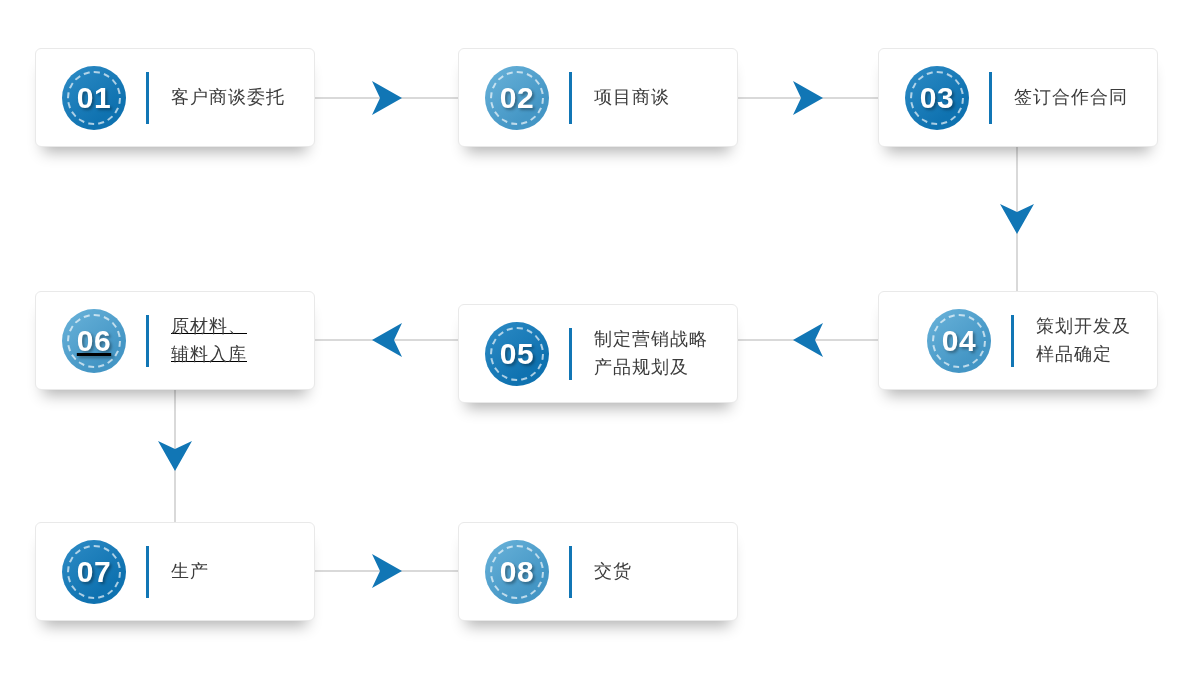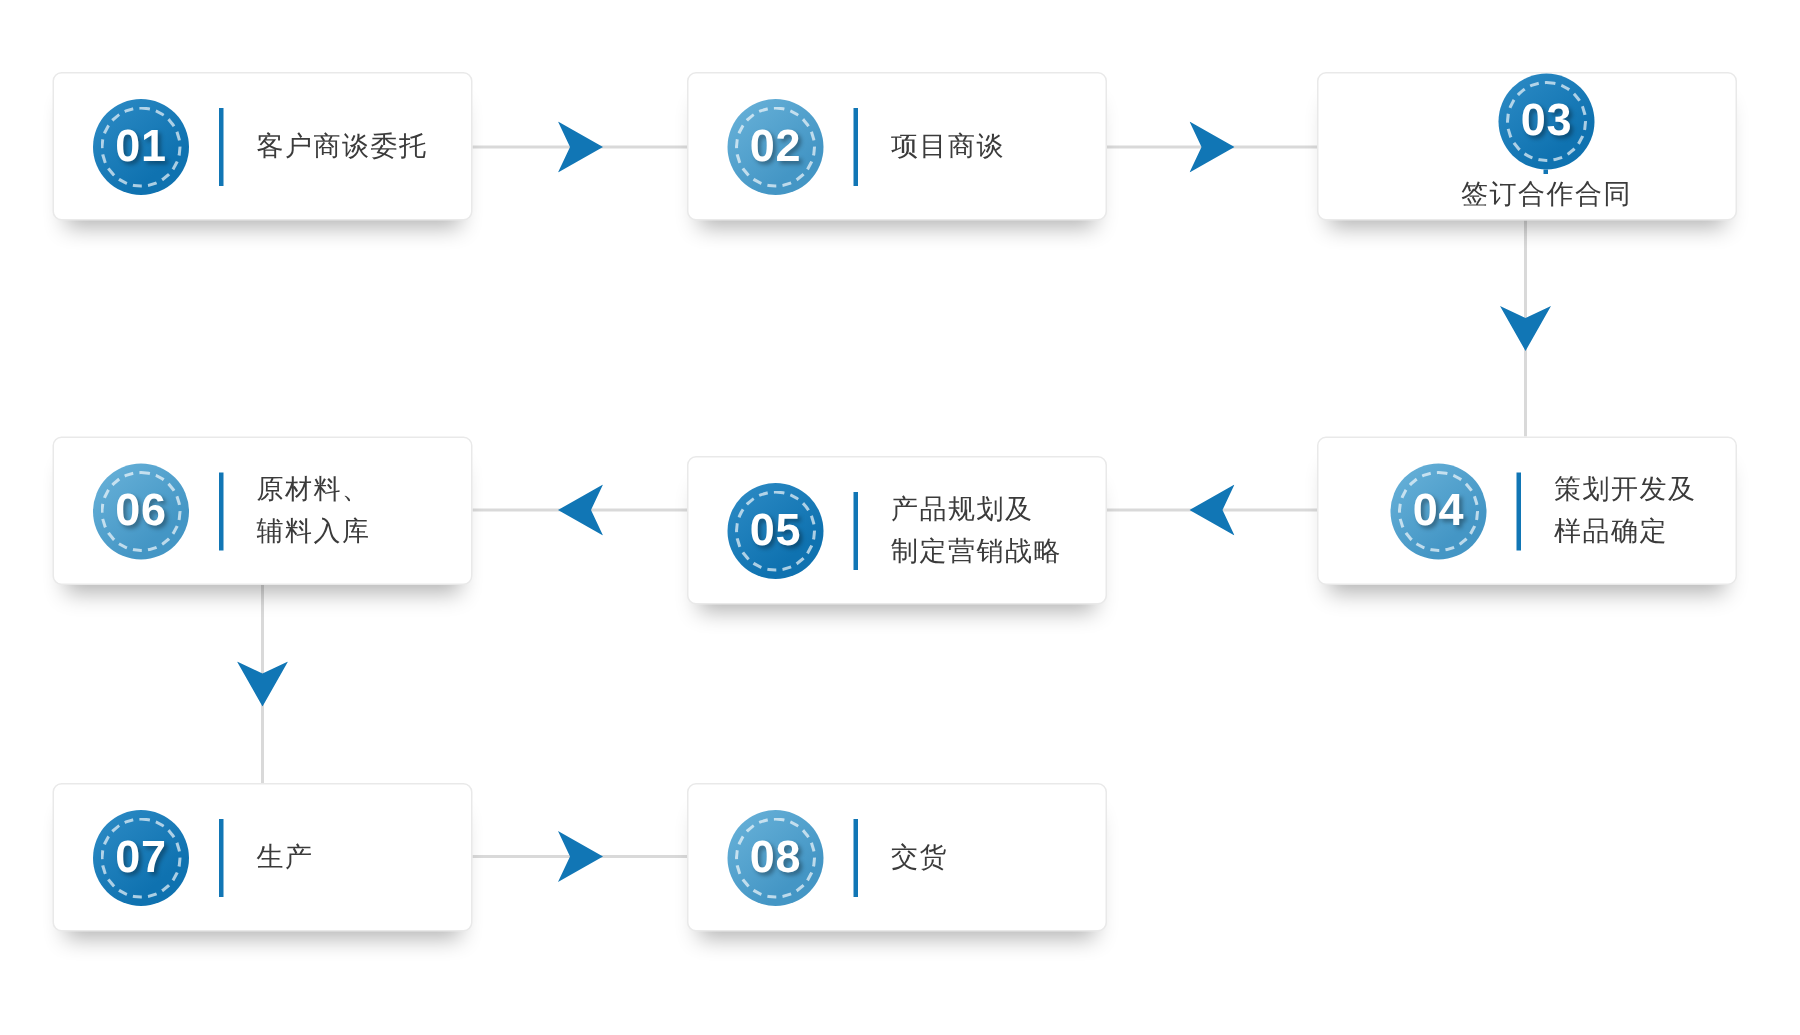--- a/index.html
+++ b/index.html
@@ -27,24 +27,24 @@
   .badge-num{
     position:relative;color:#ffffff;font-size:30px;font-weight:bold;
     letter-spacing:.5px;text-shadow:2px 2px 3px rgba(0,0,0,0.35);
   }
   .divider{width:3px;height:52px;background:#1176b5;margin:0 22px 0 20px;flex:0 0 3px;}
   .label{font-size:18px;color:#3b3b3b;line-height:1.55;letter-spacing:1px;}
   .label .line{display:block;}
   
   .pos-card1{left:35px;top:48px;}
   .pos-card2{left:458px;top:48px;}
-  .pos-card3{left:878px;top:48px;flex-direction:column;}
+  .pos-card3{left:878px;top:48px;}
   .pos-card4{left:878px;top:291px;padding-left:48px;}
   .pos-card5{left:458px;top:304px;}
-  .pos-card6{left:35px;top:291px;}
+  .pos-card6{left:35px;top:291px;text-decoration:underline;}
   .pos-card7{left:35px;top:522px;}
   .pos-card8{left:458px;top:522px;}
   
   .conn{position:absolute;z-index:1;}
   .conn .line-h{position:absolute;left:0;right:0;top:50%;margin-top:-1px;height:2px;background:#d9d9d9;}
   .conn .line-v{position:absolute;top:0;bottom:0;left:50%;margin-left:-1px;width:2px;background:#d9d9d9;}
   .arrow{position:absolute;left:50%;top:50%;width:30px;height:34px;}
   .arrow polygon{fill:#1176b5;}
   .arrow.right{transform:translate(-50%,-50%);}
   .arrow.left{transform:translate(-50%,-50%) rotate(180deg);}
@@ -153,22 +153,22 @@
     </div>
   </div>
 
   <div class="card pos-card5 tone-dark">
     <div class="badge">
       <span class="badge-ring"></span>
       <span class="badge-num">05</span>
     </div>
     <div class="divider"></div>
     <div class="label">
+      <span class="line">制定营销战略</span>
       <span class="line">产品规划及</span>
-      <span class="line">制定营销战略</span>
     </div>
   </div>
 
   <div class="card pos-card6 tone-light">
     <div class="badge">
       <span class="badge-ring"></span>
       <span class="badge-num">06</span>
     </div>
     <div class="divider"></div>
     <div class="label">

